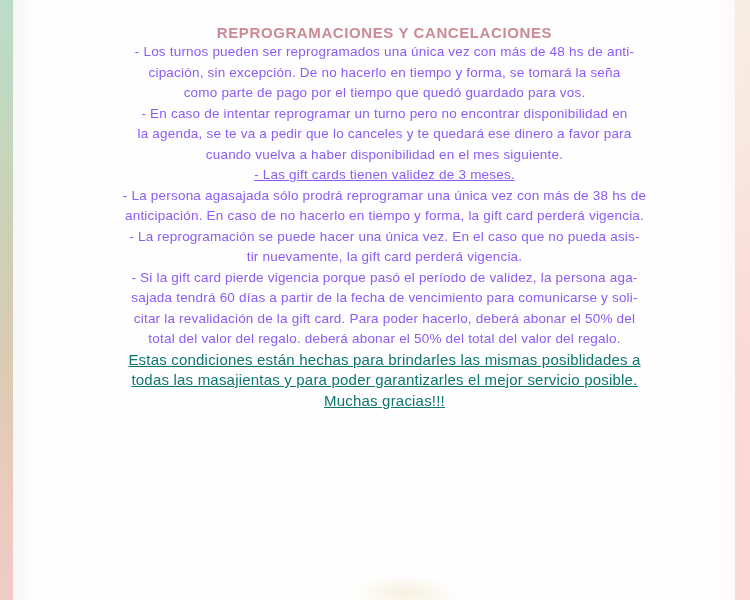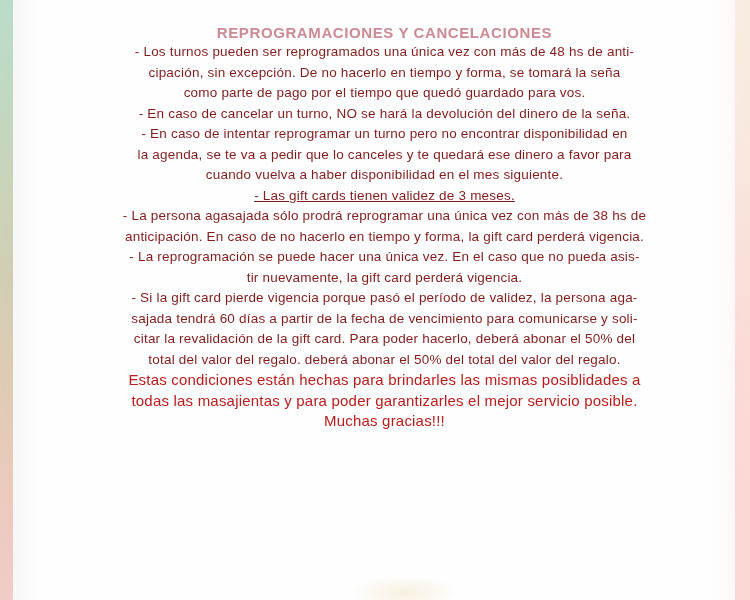--- a/index.html
+++ b/index.html
@@ -73,30 +73,31 @@
     line-height: 18px;
     font-weight: bold;
     letter-spacing: 0.6px;
     color: #cb8a94;
   }
   p.body-par {
     margin: 0;
     font-size: 13.5px;
     line-height: 20.5px;
     letter-spacing: 0.2px;
-    color: #7f1d1d;
+    color: #8b5cf6;
     white-space: pre-line;
   }
   p.footer-par {
     margin: 0;
     font-size: 15px;
     line-height: 20.5px;
     letter-spacing: 0.2px;
-    color: #b91c1c;
+    color: #0f766e;
     white-space: pre-line;
+    text-decoration: underline;
   }
   .mt7  { margin-top: 7px; }
   .mt8  { margin-top: 8px; }
   .mt10 { margin-top: 10px; }
   .mt14 { margin-top: 14px; }
   .mt15 { margin-top: 15px; text-decoration: underline; }
   .mt28 { margin-top: 28px; }
   .mt39 { margin-top: 39px; }
   .watermark {
     position: absolute;
@@ -119,21 +120,20 @@
   <div class="watermark"></div>
 
   <div class="panel">
 
     <h1 class="section-heading">REPROGRAMACIONES Y CANCELACIONES</h1>
 
     <p class="body-par mt14">- Los turnos pueden ser reprogramados una única vez con más de 48 hs de anti-
 cipación, sin excepción. De no hacerlo en tiempo y forma, se tomará la seña
 como parte de pago por el tiempo que quedó guardado para vos.</p>
 
-    <p class="body-par mt7">- En caso de cancelar un turno, NO se hará la devolución del dinero de la seña.</p>
 
     <p class="body-par mt10">- En caso de intentar reprogramar un turno pero no encontrar disponibilidad en
 la agenda, se te va a pedir que lo canceles y te quedará ese dinero a favor para
 cuando vuelva a haber disponibilidad en el mes siguiente.</p>
 
 
     <p class="body-par mt15">- Las gift cards tienen validez de 3 meses.</p>
 
     <p class="body-par mt14">- La persona agasajada sólo prodrá reprogramar una única vez con más de 38 hs de
 anticipación. En caso de no hacerlo en tiempo y forma, la gift card perderá vigencia.</p>

